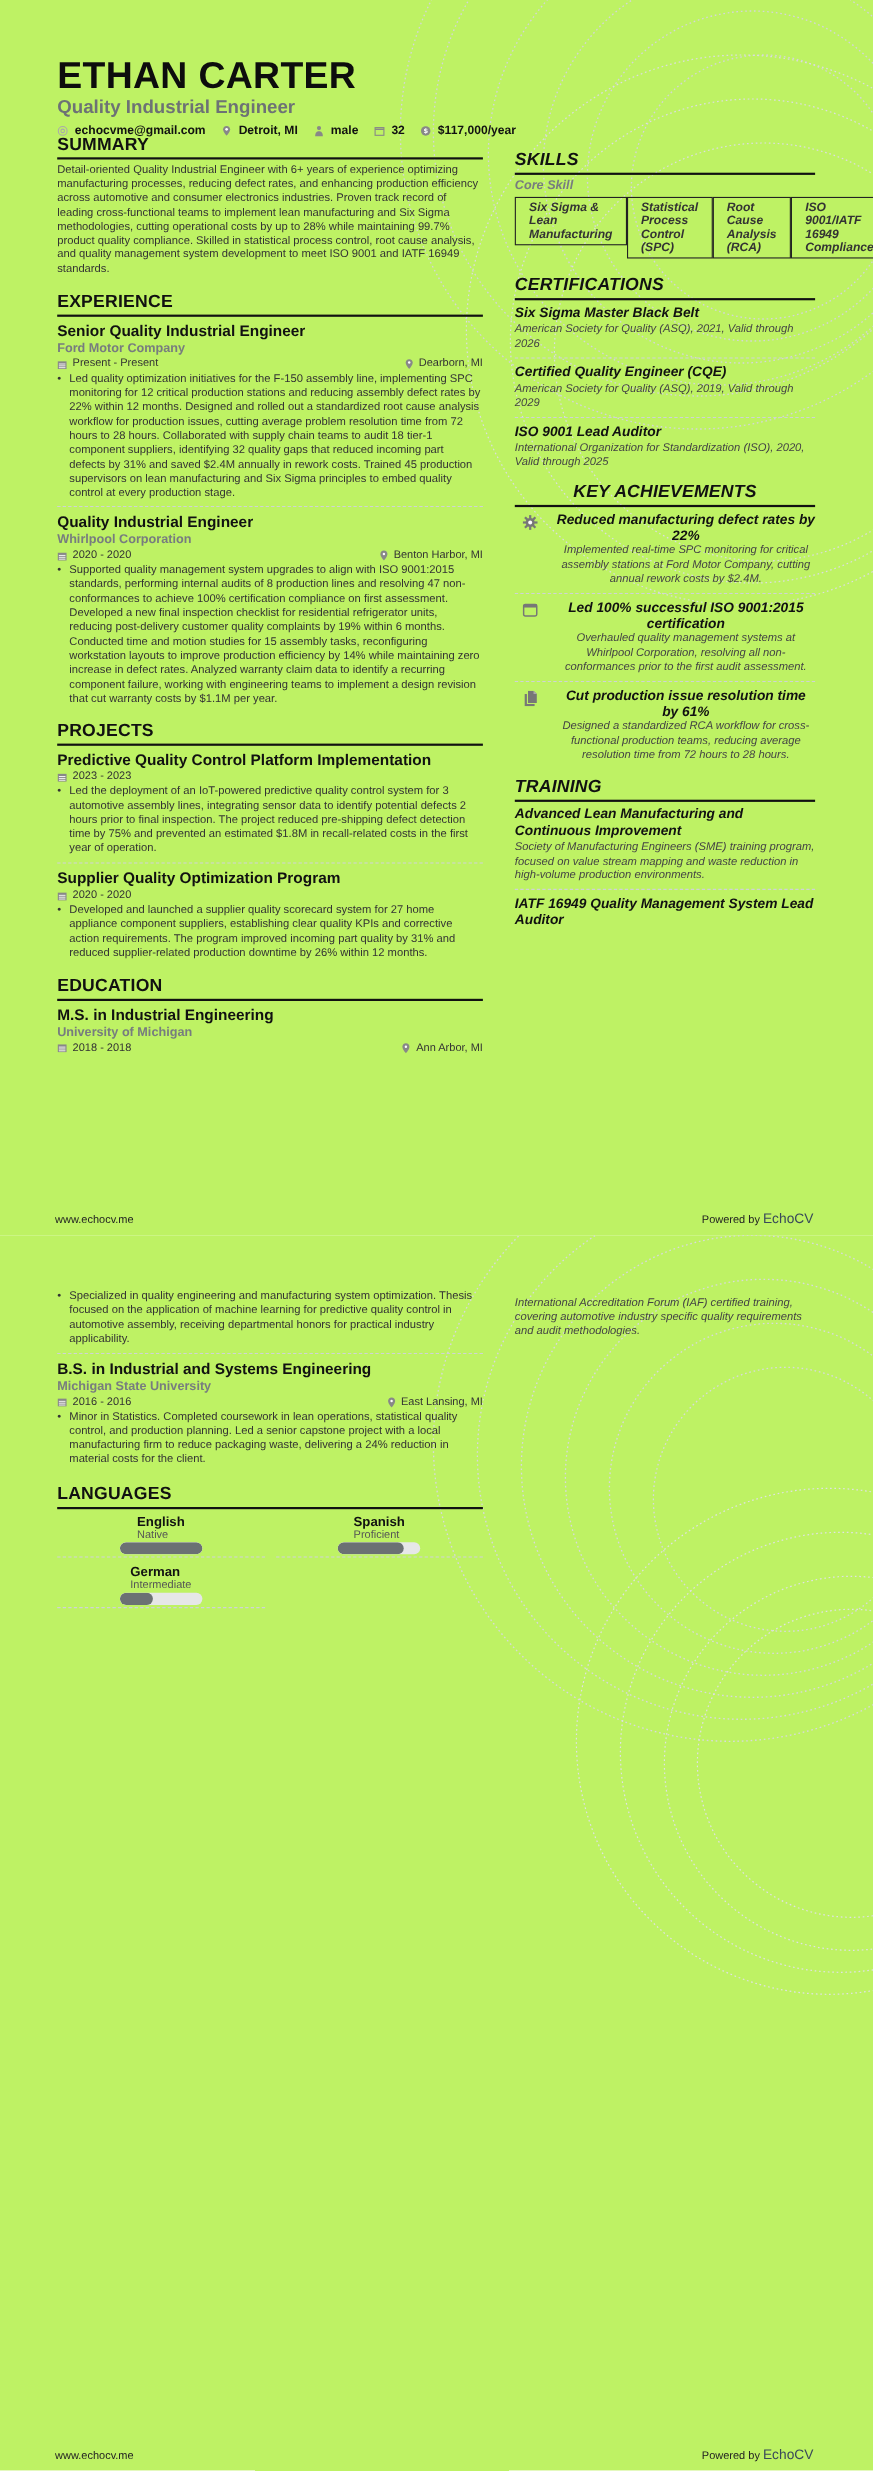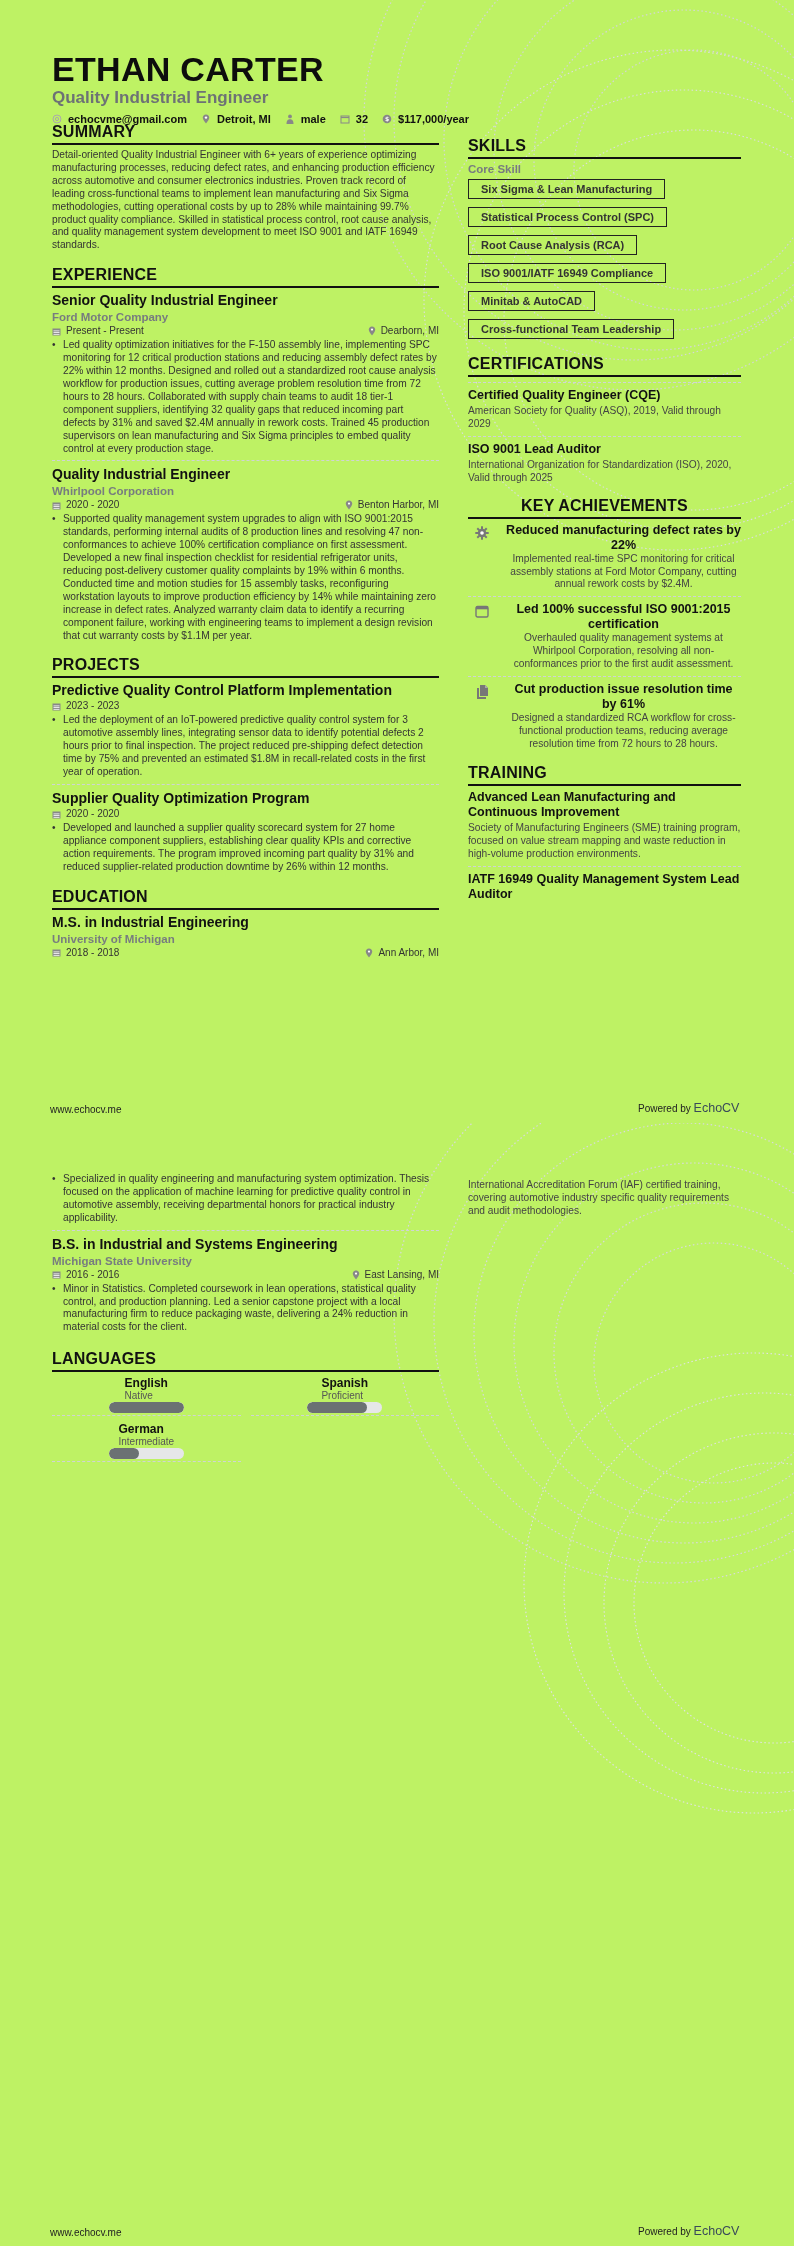--- a/index.html
+++ b/index.html
@@ -12,35 +12,35 @@
   .bg-rings2 { position: absolute; right: -140px; top: 40px; width: 520px; height: 520px; pointer-events: none; }
 
   .header { position: absolute; left: 52px; top: 50px; width: 700px; }
   .name { font-size: 34px; font-weight: bold; letter-spacing: 0.3px; color: #0d0d0d; line-height: 38px; }
   .title { font-size: 17px; font-weight: bold; color: #6d7275; line-height: 20px; margin-top: 0px; }
   .meta { display: flex; align-items: center; gap: 14px; margin-top: 5px; font-size: 11px; font-weight: bold; color: #111; }
   .meta-item { display: flex; align-items: center; gap: 6px; }
   .meta-icon { width: 10px; height: 10px; display: inline-block; }
 
   .col-left { position: absolute; left: 52px; width: 387px; }
-  .col-right { position: absolute; left: 468px; width: 273px; }
+  .col-right { position: absolute; left: 468px; width: 273px; font-style: italic; }
 
   .sec-title { font-size: 16px; font-weight: bold; color: #111; line-height: 18px; padding-bottom: 2px; border-bottom: 2.5px solid #111; margin-bottom: 4px; letter-spacing: 0.2px; }
   .para { font-size: 10.2px; line-height: 12.9px; color: #333; }
   .entry-title { font-size: 14px; font-weight: bold; color: #111; line-height: 17px; }
   .entry-sub { font-size: 11.5px; font-weight: bold; color: #777c7f; line-height: 14px; margin-top: 1px; }
   .entry-meta { display: flex; align-items: center; gap: 18px; font-size: 10px; color: #333; margin-top: 1px; line-height: 12px; justify-content: space-between; }
   .em-item { display: flex; align-items: center; gap: 5px; }
   .bullet { display: flex; font-size: 10.2px; line-height: 12.9px; color: #333; margin-top: 2px; }
   .bullet-dot { width: 11px; flex-shrink: 0; }
   .divider { border-top: 1px dashed #cfd3d6; margin: 5px 0 5px 0; }
 
   .skill-group { font-size: 11.5px; font-weight: bold; color: #777c7f; margin-top: 2px; margin-bottom: 4px; }
   .skill-tag { display: inline-block; border: 1.5px solid #222; padding: 3px 12px; font-size: 11px; font-weight: bold; color: #333; margin-bottom: 8px; }
-  .skill-list { display: flex; flex-direction: column; align-items: flex-start; }
+  .skill-list { display: flex; flex-direction: row; align-items: flex-start; }
 
   .cert-title { font-size: 12.5px; font-weight: bold; color: #111; line-height: 15px; }
   .cert-desc { font-size: 10.2px; color: #444; line-height: 12.9px; margin-top: 2px; }
 
   .ach { display: flex; gap: 10px; }
   .ach-icon { width: 28px; flex-shrink: 0; display: flex; justify-content: center; padding-top: 3px; }
   .ach-title { font-size: 12.5px; font-weight: bold; color: #111; line-height: 15px; }
   .ach-desc { font-size: 10.2px; color: #444; line-height: 12.9px; margin-top: 0; }
 
   .footer { position: absolute; font-size: 10px; color: #222; }
@@ -257,20 +257,24 @@
         <span class="skill-tag">Statistical Process Control (SPC)</span>
         <span class="skill-tag">Root Cause Analysis (RCA)</span>
         <span class="skill-tag">ISO 9001/IATF 16949 Compliance</span>
         <span class="skill-tag">Minitab &amp; AutoCAD</span>
         <span class="skill-tag">Cross-functional Team Leadership</span>
       </div>
     </section>
 
     <section style="margin-top:8px;">
       <div class="sec-title">CERTIFICATIONS</div>
+      <div>
+        <div class="cert-title">Six Sigma Master Black Belt</div>
+        <div class="cert-desc">American Society for Quality (ASQ), 2021, Valid through 2026</div>
+      </div>
       <div class="divider"></div>
       <div>
         <div class="cert-title">Certified Quality Engineer (CQE)</div>
         <div class="cert-desc">American Society for Quality (ASQ), 2019, Valid through 2029</div>
       </div>
       <div class="divider"></div>
       <div>
         <div class="cert-title">ISO 9001 Lead Auditor</div>
         <div class="cert-desc">International Organization for Standardization (ISO), 2020, Valid through 2025</div>
       </div>

